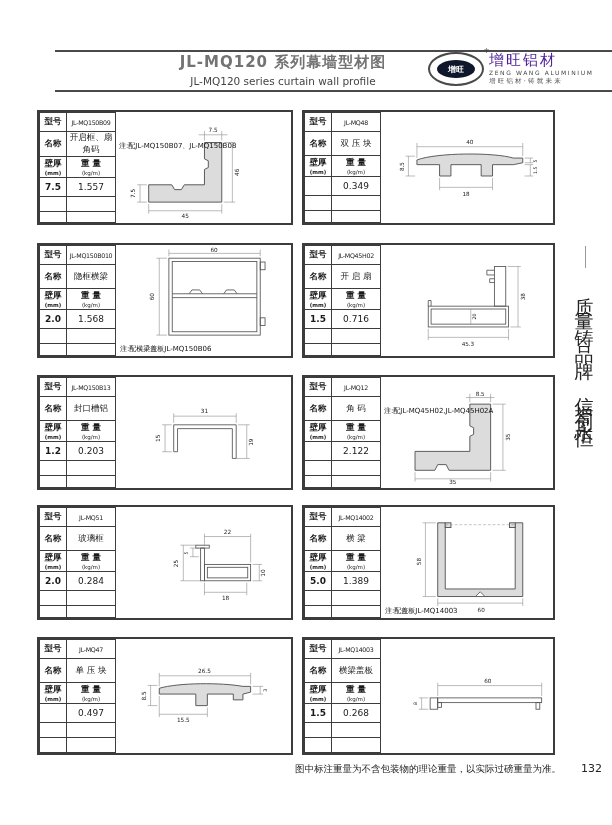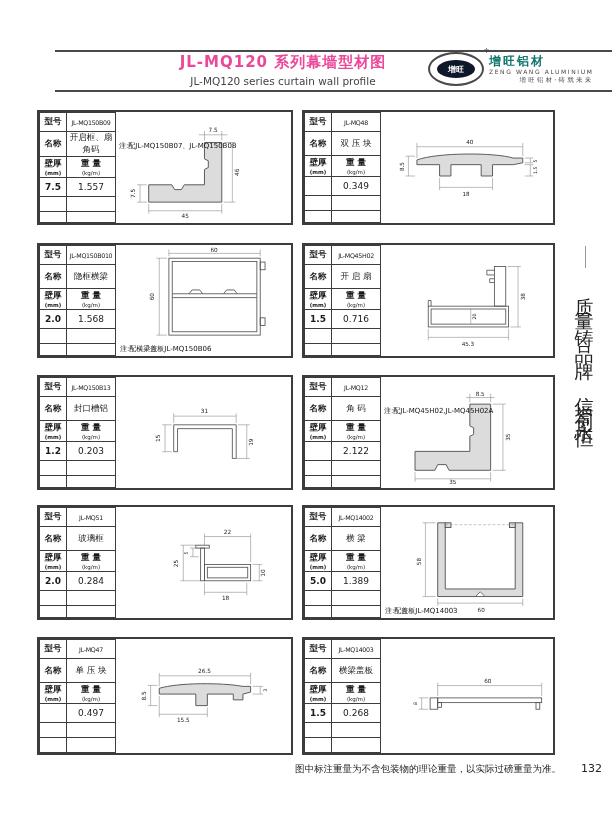--- a/index.html
+++ b/index.html
@@ -4,32 +4,32 @@
 <style>
   html,body { margin:0; padding:0; }
   body {
     width:612px; height:825px; background:#ffffff; position:relative;
     font-family:"DejaVu Sans", sans-serif; color:#1a1a1a; overflow:hidden;
   }
   
   .header-line { position:absolute; left:55px; right:0; height:2px; background:#4a4a4a; }
   .hl-top { top:50px; } .hl-bottom { top:90px; }
   .title-block { position:absolute; top:53px; left:138px; width:290px; text-align:center; }
-  .title-zh { font-size:15px; font-weight:bold; letter-spacing:1px; color:#ec4899; }
+  .title-zh { font-size:15px; font-weight:bold; letter-spacing:1px; color:#737373; }
   .title-en { font-size:10.5px; margin-top:3px; color:#444; }
   .logo { position:absolute; top:52px; left:428px; display:flex; align-items:center; }
   .logo-ellipse { width:52px; height:30px; border:2px solid #4a4a4a; border-radius:50%;
     display:flex; align-items:center; justify-content:center; position:relative; background:#fff; }
   .logo-ellipse-inner { width:38px; height:18px; background:#0f172a; border-radius:50%;
     color:#fff; font-size:8px; font-weight:bold; display:flex; align-items:center; justify-content:center; }
   .logo-star { position:absolute; top:-7px; right:-7px; font-size:10px; color:#444; }
   .logo-text { margin-left:5px; line-height:1; }
-  .brand-zh { font-size:12px; font-weight:bold; letter-spacing:2px; color:#0f766e; }
+  .brand-zh { font-size:15px; font-weight:normal; letter-spacing:2px; color:#4c1d95; }
   .brand-en { font-size:6px; letter-spacing:1.6px; color:#444; margin-top:2px; }
-  .brand-slogan { font-size:6.5px; letter-spacing:2.2px; color:#555; margin-top:2px;text-align:right; }
+  .brand-slogan { font-size:6.5px; letter-spacing:2.2px; color:#555; margin-top:2px; }
   
   .card { position:absolute; border:2px solid #3c3c3c; background:#fff; display:flex; box-sizing:border-box; }
   table.info { border-collapse:collapse; width:72px; table-layout:fixed; height:100%; flex:none; }
   table.info td { border:1px solid #3c3c3c; text-align:center; vertical-align:middle; padding:0 1px; overflow:hidden; }
   td.lbl { width:24px; font-weight:bold; font-size:8.5px; }
   td.val { width:46px; font-size:8.5px; }
   td.model { font-size:6.3px; letter-spacing:-0.3px; }
   td.num  { font-size:9px; }
   .hdr-main { font-weight:bold; font-size:8.5px; }
   .hdr-unit { font-size:5.5px; }

